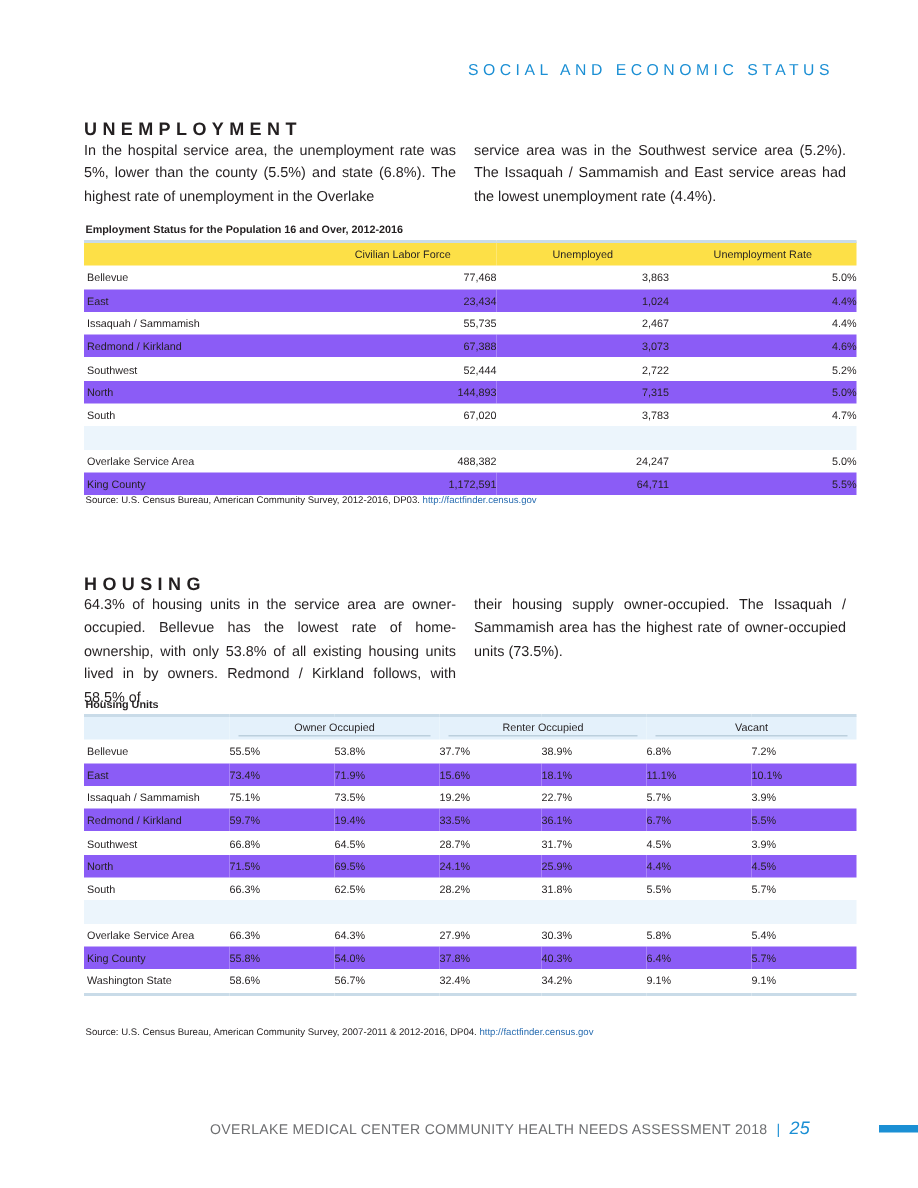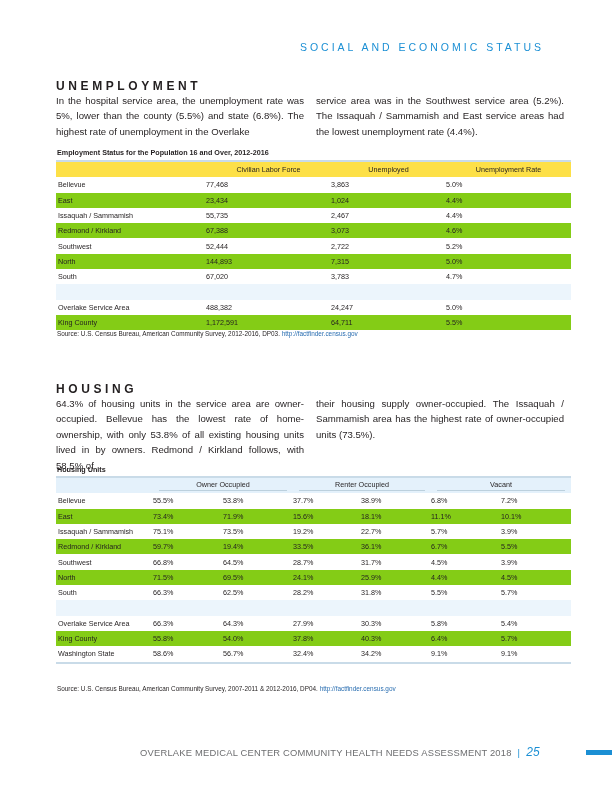--- a/index.html
+++ b/index.html
@@ -1,28 +1,28 @@
 <!DOCTYPE html>
 <html><head>
 <meta charset="utf-8">
 <style>
   html, body { margin: 0; padding: 0; background: #fff; }
   body { width: 612px; height: 792px; position: relative; overflow: hidden;
          font-family: "Liberation Sans", sans-serif; color: #231f20; }
-  .section-header { position: absolute; top: 41px; right: 68px; font-size: 10.5px;
+  .section-header { position: absolute; top: 41px; right: 56px; font-size: 10.5px;
          letter-spacing: 3px; color: #1b8fd4; font-weight: normal; }
   .h2 { position: absolute; left: 56px; font-size: 12px; font-weight: bold; letter-spacing: 3.6px; color: #231f20; }
   .para { position: absolute; font-size: 9.6px; line-height: 15.4px; color: #231f20; text-align: justify; width: 248px; }
   .table-title { position: absolute; left: 57px; font-size: 7.2px; font-weight: bold; color: #231f20; }
   table { position: absolute; left: 56px; width: 515px; border-collapse: collapse; font-size: 7.2px; color: #231f20; }
   table td, table th { padding: 0; height: 15.3px; font-weight: normal; }
   .emp thead tr.hrow { background: #fde047; border-top: 2px solid #c9dbe8; }
   .emp td.label { text-align: left; padding-left: 2px; }
-  .emp td.num { text-align: left; margin-top: 13px; }
-  .row-alt { background: #84cc16; }
+  .emp td.num { text-align: right; margin-top: 13px; }
+  .row-alt { background: #8b5cf6; }
   .spacer { background: #ecf5fc; }
   .bottom-rule td { border-bottom: 2px solid #c9dbe8; }
   .source { position: absolute; left: 57px; font-size: 6.4px; color: #231f20; }
   .source .link { color: #2a6eb1; }
   .hous thead tr { background: #e4f1fb; }
   .hous thead tr.top { border-top: 2px solid #c9dbe8; }
   .hous th .grp { display: block; margin: 0 6px; border-bottom: 1px solid #bcd0dd; padding-bottom: 1px; text-align: center; }
   .hous td.num { text-align: left; }
   .hous td.label { text-align: left; padding-left: 2px; }
   .footer { position: absolute; top: 745px; right: 72px; font-size: 9.4px; color: #6d6e70; letter-spacing: 0.2px; }

